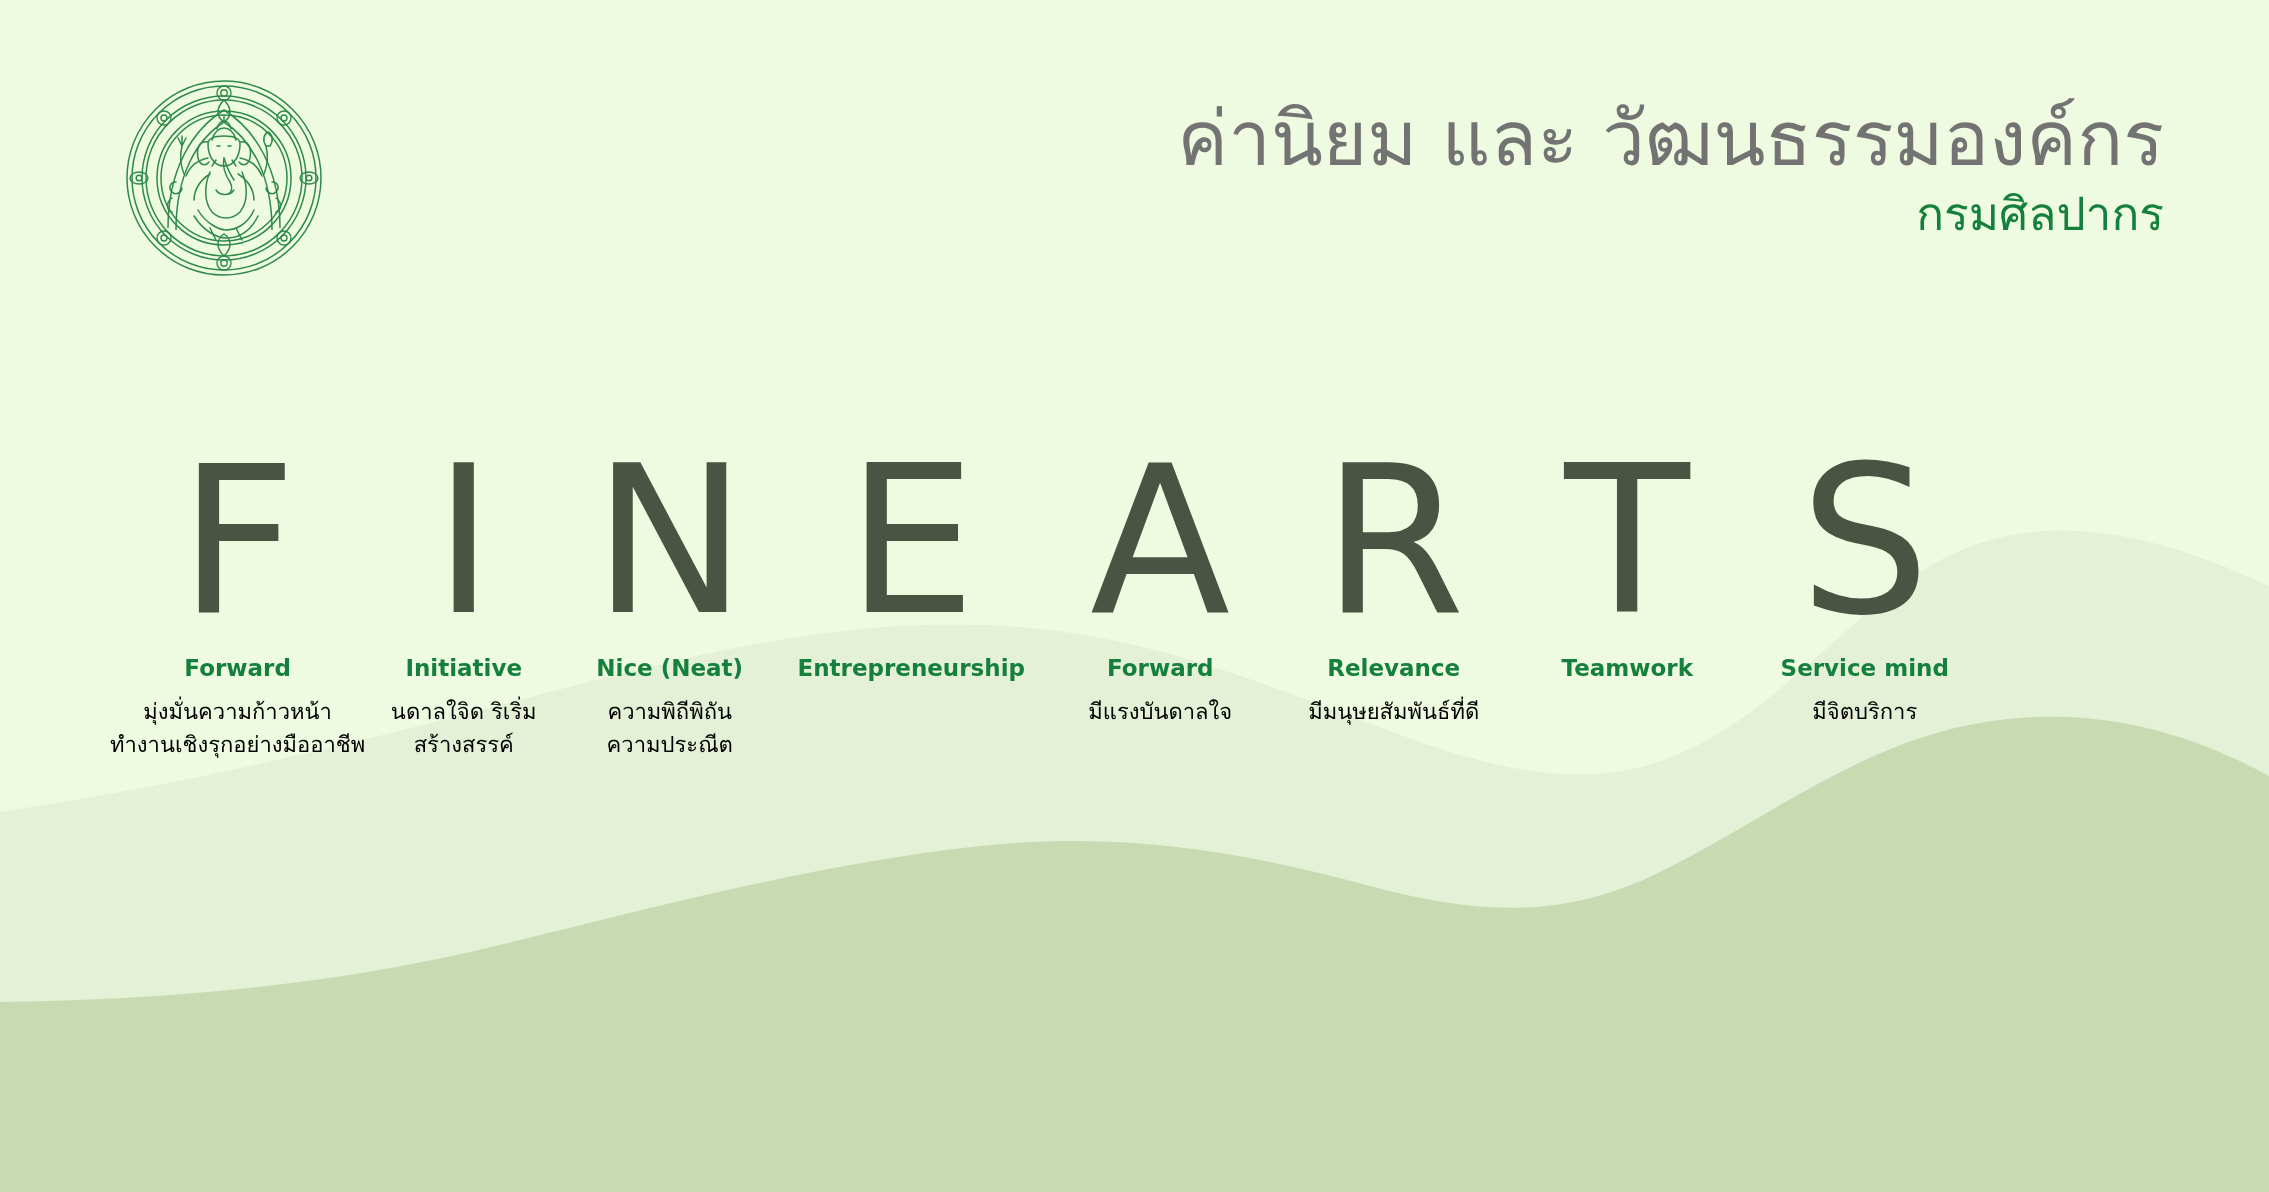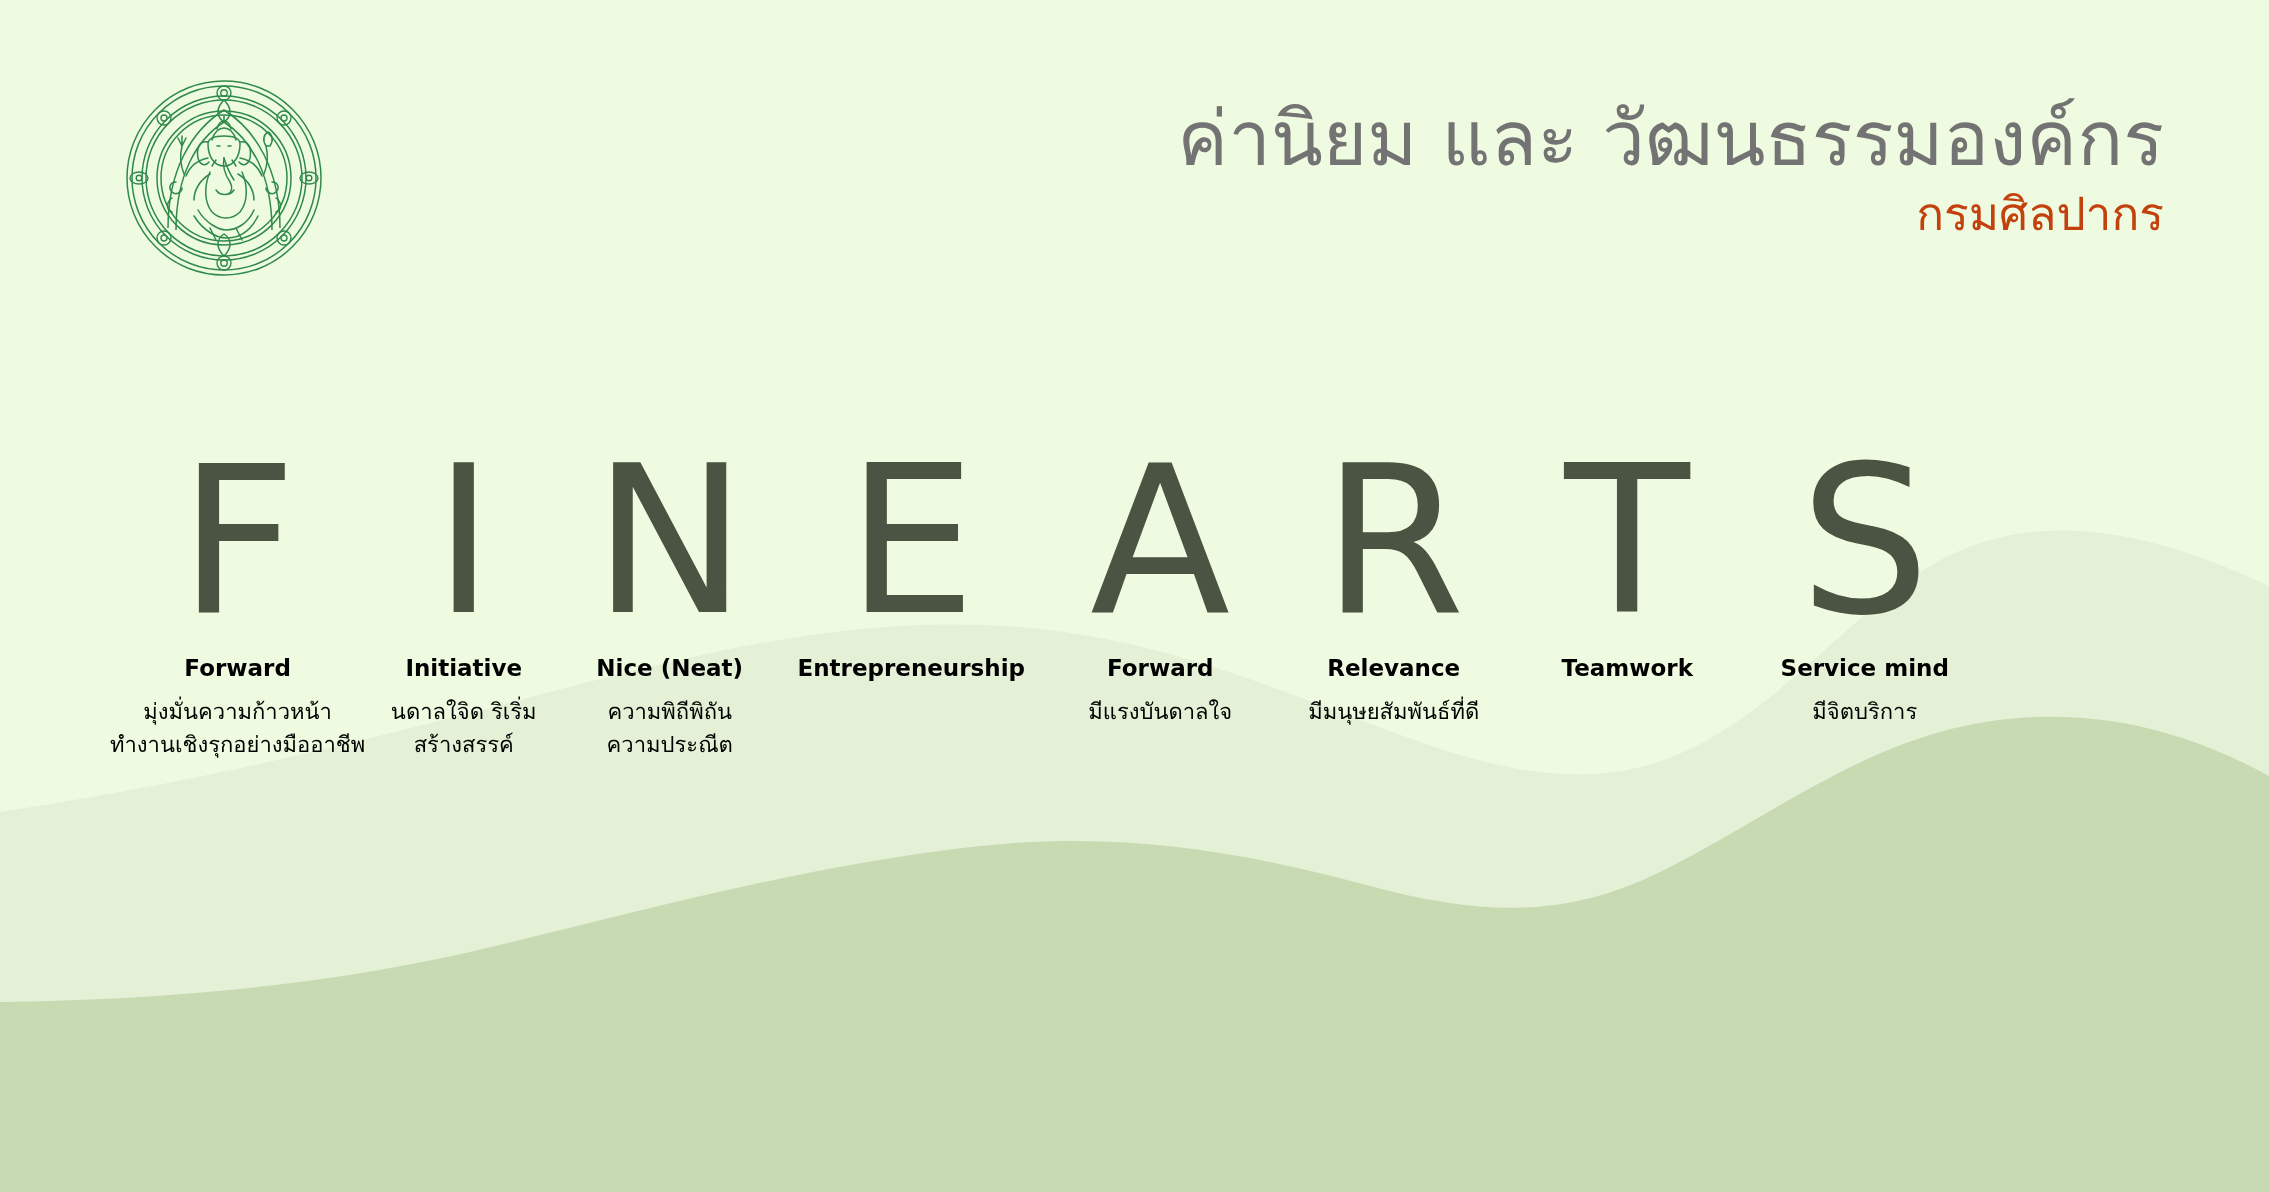--- a/index.html
+++ b/index.html
@@ -42,21 +42,21 @@
     font-weight:400;
     color:#737373;
     line-height:1.02;
     letter-spacing:0px;
     white-space:nowrap;
   }
   #sub-title {
     font-family:"DejaVu Sans", sans-serif;
     font-size:46px;
     font-weight:400;
-    color:#c2410c;
+    color:#15803d;
     line-height:1.25;
     margin-top:8px;
     white-space:nowrap;
   }
 
   
   #acronym {
     position:absolute;
     left:110px;
     top:455px;
@@ -76,21 +76,21 @@
     font-size:205px;
     font-weight:400;
     line-height:0.84;
     color:#4b5442;
     display:block;
   }
   .term {
     font-family:"DejaVu Sans", sans-serif;
     font-size:23px;
     font-weight:700;
-    color:#000000;
+    color:#15803d;
     margin-top:28px;
     white-space:nowrap;
   }
   .desc {
     font-family:"DejaVu Sans", sans-serif;
     font-size:22px;
     font-weight:400;
     color:#000000;
     line-height:1.5;
     margin-top:14px;

